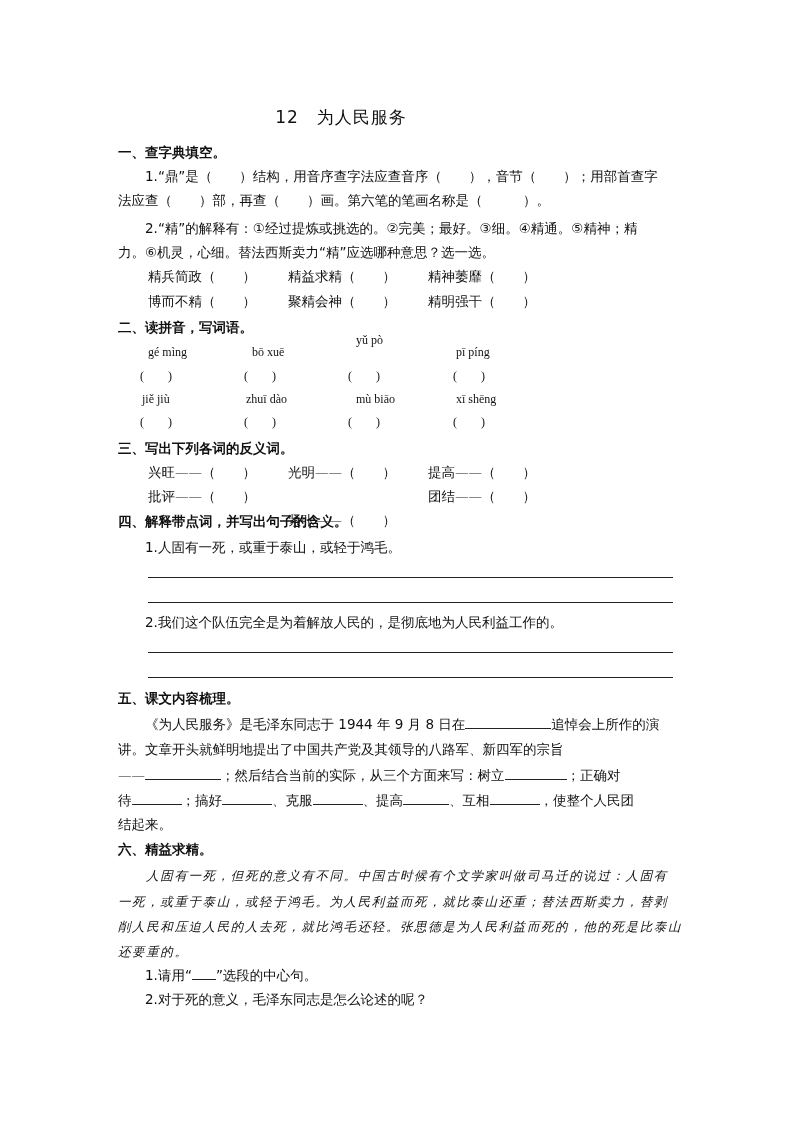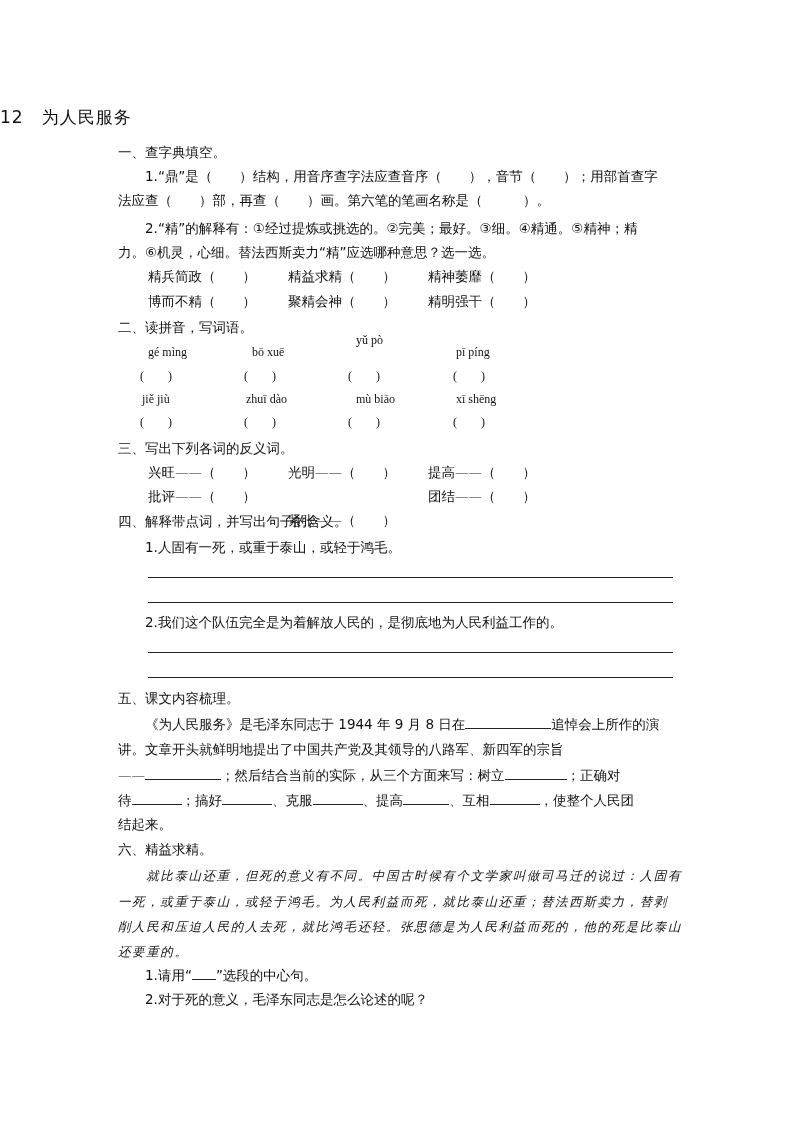--- a/index.html
+++ b/index.html
@@ -1,21 +1,21 @@
 <!DOCTYPE html>
 <html><head>
 <meta charset="utf-8">
 <style>
   html, body { margin: 0; padding: 0; background: #ffffff; }
   body { width: 794px; height: 1123px; position: relative; overflow: hidden;
          font-family: "DejaVu Sans", "Liberation Sans", sans-serif; color: #111; }
   .ln { position: absolute; left: 118px; font-size: 13.5px; line-height: 18px; white-space: pre; }
-  .title { position: absolute; top: 106px; left: 0; width: 682px; 
+  .title { position: absolute; top: 106px; left: 0; width: 682px; text-align: center;
            font-size: 17px; line-height: 22px; letter-spacing: 1px; }
-  .h { font-weight: normal; }
+  .h { font-weight: bold; }
   .cell { position: absolute; font-size: 13.5px; line-height: 18px; white-space: pre; text-align: center; }
   .py { position: absolute; font-family: Liberation Serif, serif; font-size: 12px; line-height: 16px; white-space: pre; }
   .rule { position: absolute; left: 148px; width: 525px; height: 0; border-top: 1px solid #222; }
   .blank { display: inline-block; border-bottom: 1px solid #222; height: 14px; vertical-align: baseline; }
   .reading { font-family: "DejaVu Serif", "Liberation Serif", serif; font-style: italic; letter-spacing: 1.6px; font-size: 12.5px; }
   .gray { color: #888; }
 </style>
 </head>
 <body>
 
@@ -69,18 +69,18 @@
 <div class="rule" style="top:677px"></div>
 
 <div class="ln h" style="top:689px">五、课文内容梳理。</div>
 <div class="ln" style="top:714px"><span>　　《为人民服务》是毛泽东同志于 1944 年 9 月 8 日在</span><span class="blank" style="width:86px"></span><span>追悼会上所作的演</span></div>
 <div class="ln" style="top:740px">讲。文章开头就鲜明地提出了中国共产党及其领导的八路军、新四军的宗旨</div>
 <div class="ln" style="top:765px"><span class="gray">——</span><span class="blank" style="width:76px"></span><span>；然后结合当前的实际，从三个方面来写：树立</span><span class="blank" style="width:62px"></span><span>；正确对</span></div>
 <div class="ln" style="top:790px"><span>待</span><span class="blank" style="width:50px"></span><span>；搞好</span><span class="blank" style="width:50px"></span><span>、克服</span><span class="blank" style="width:50px"></span><span>、提高</span><span class="blank" style="width:46px"></span><span>、互相</span><span class="blank" style="width:50px"></span><span>，使整个人民团</span></div>
 <div class="ln" style="top:815px">结起来。</div>
 
 <div class="ln h" style="top:840px">六、精益求精。</div>
-<div class="ln reading" style="top:867px">　　就比泰山还重，但死的意义有不同。中国古时候有个文学家叫做司马迁的说过：人固有</div>
+<div class="ln reading" style="top:867px">　　人固有一死，但死的意义有不同。中国古时候有个文学家叫做司马迁的说过：人固有</div>
 <div class="ln reading" style="top:893px">一死，或重于泰山，或轻于鸿毛。为人民利益而死，就比泰山还重；替法西斯卖力，替剥</div>
 <div class="ln reading" style="top:918px">削人民和压迫人民的人去死，就比鸿毛还轻。张思德是为人民利益而死的，他的死是比泰山</div>
 <div class="ln reading" style="top:943px">还要重的。</div>
 <div class="ln" style="top:965px"><span>　　1.请用“</span><span class="blank" style="width:24px"></span><span>”选段的中心句。</span></div>
 <div class="ln" style="top:990px">　　2.对于死的意义，毛泽东同志是怎么论述的呢？</div>
 
 </body></html>

